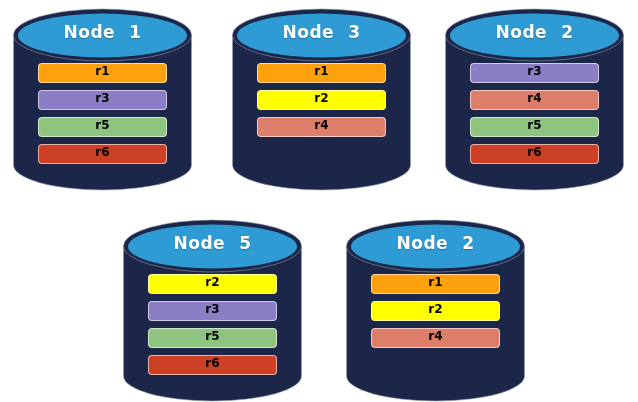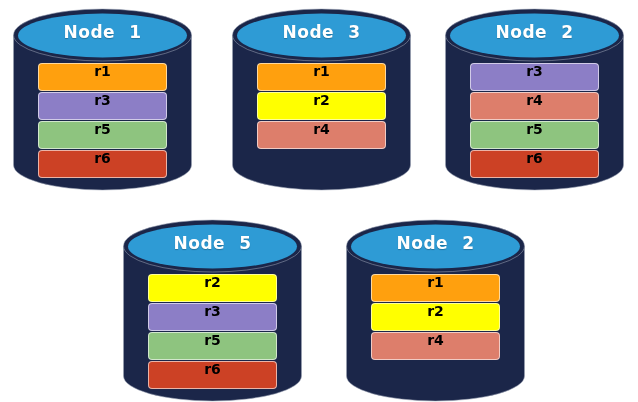--- a/index.html
+++ b/index.html
@@ -55,26 +55,26 @@
     text-shadow: 0 1px 1px rgba(0,0,0,0.25);
   }
   .replica-list {
     position: absolute;
     top: 58px;
     left: 27px;
     width: 129px;
   }
   .bar {
     box-sizing: border-box;
-    height: 28px;
-    margin-bottom: 1px;
+    height: 20px;
+    margin-bottom: 7px;
     border: 1px solid rgba(255,255,255,0.6);
     border-radius: 4px;
     text-align: center;
-    font-size: 14px;
+    font-size: 12px;
     line-height: 14px;
     font-weight: bold;
     color: var(--replica-text, #000000);
   }
 </style>
 </head>
 <body>
 
 <div class="canvas">
 

